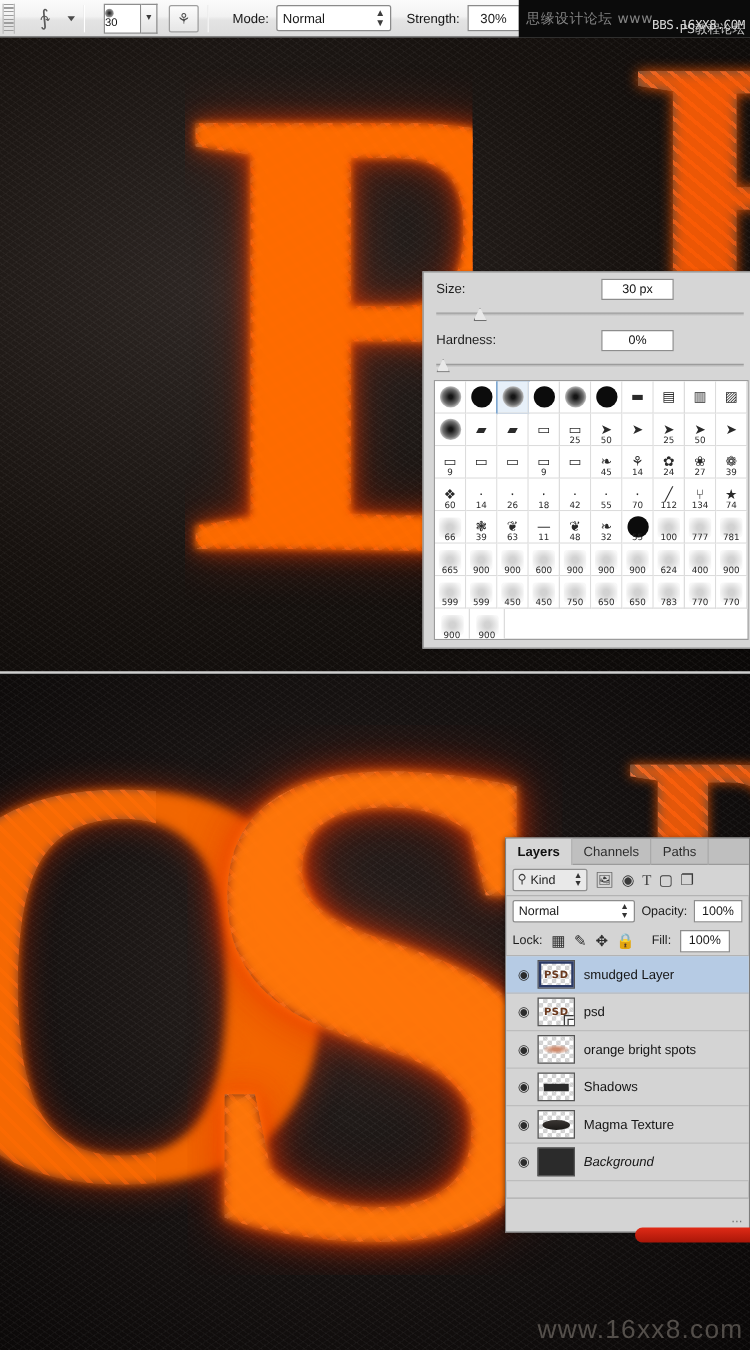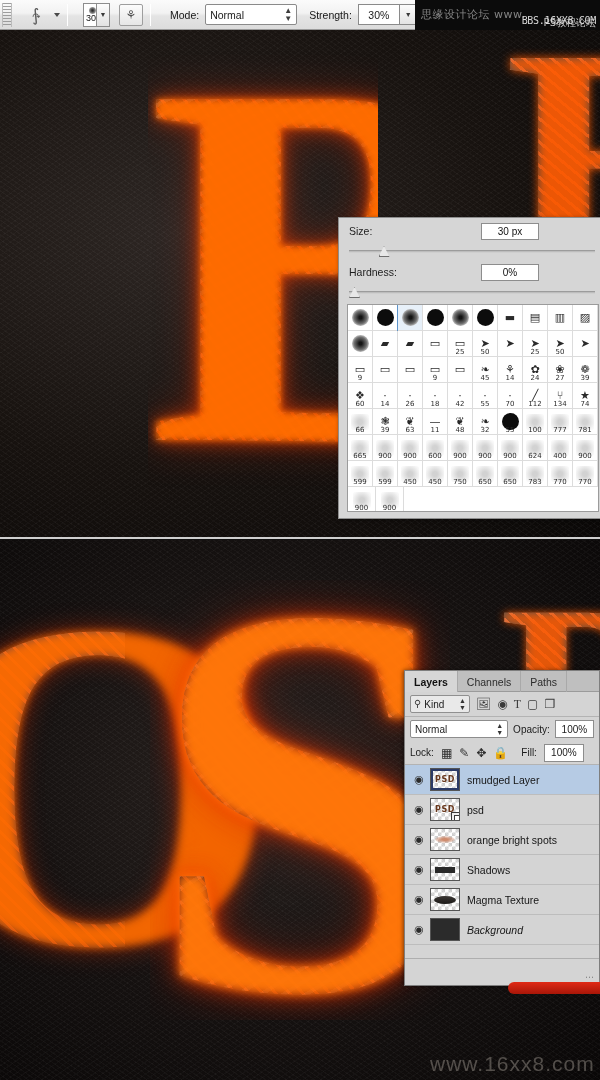--- a/index.html
+++ b/index.html
@@ -20,22 +20,22 @@
   }
   .grip{ width:10px; height:24px; margin-left:2px;
     background: repeating-linear-gradient(to bottom,#9d9d9d 0 1px,transparent 1px 3px);
     border-left:1px solid #bbb; border-right:1px solid #bbb; }
   .tool-well{ width:30px; height:24px; margin-left:8px; display:flex;align-items:center;justify-content:center; }
   .smudge-ico{ font-size:17px; color:#5a5a5a; font-family:"DejaVu Sans",sans-serif; transform:rotate(-8deg); }
   .caret{ width:0;height:0;border-left:3.5px solid transparent;border-right:3.5px solid transparent;
     border-top:4px solid #4a4a4a; margin-left:4px; }
   .sep{ width:1px;height:22px;background:#c3c3c3;margin:0 7px; border-right:1px solid #fff; }
   .brushpick{
-    margin-left:8px; width:14px;height:24px;background:#fff;border:1px solid #8d8d8d;
-    display:flex;flex-direction:column;align-items:flex-end;justify-content:center;
+    margin-left:8px; width:30px;height:24px;background:#fff;border:1px solid #8d8d8d;
+    display:flex;flex-direction:column;align-items:flex-start;justify-content:center;
   }
   .brushpick .dot{ width:7px;height:7px;border-radius:50%;
      background:radial-gradient(circle,#2a2a2a 10%,#8d8d8d 60%,#ffffff 100%); }
   .brushpick .num{ font-size:9px; line-height:9px; color:#111; }
   .spinbox{ width:13px;height:24px;background:linear-gradient(#fdfdfd,#e2e2e2);
     border:1px solid #8d8d8d;border-left:none;display:flex;align-items:center;justify-content:center; }
   .toggle-btn{ margin-left:9px;width:24px;height:22px;
     background:linear-gradient(#fcfcfc,#e6e6e6);border:1px solid #9e9e9e;border-radius:2px;
     display:flex;align-items:center;justify-content:center;font-size:12px;color:#4e4e4e;}
   .lbl{ margin-left:12px; font-size:10.5px; color:#161616; }

